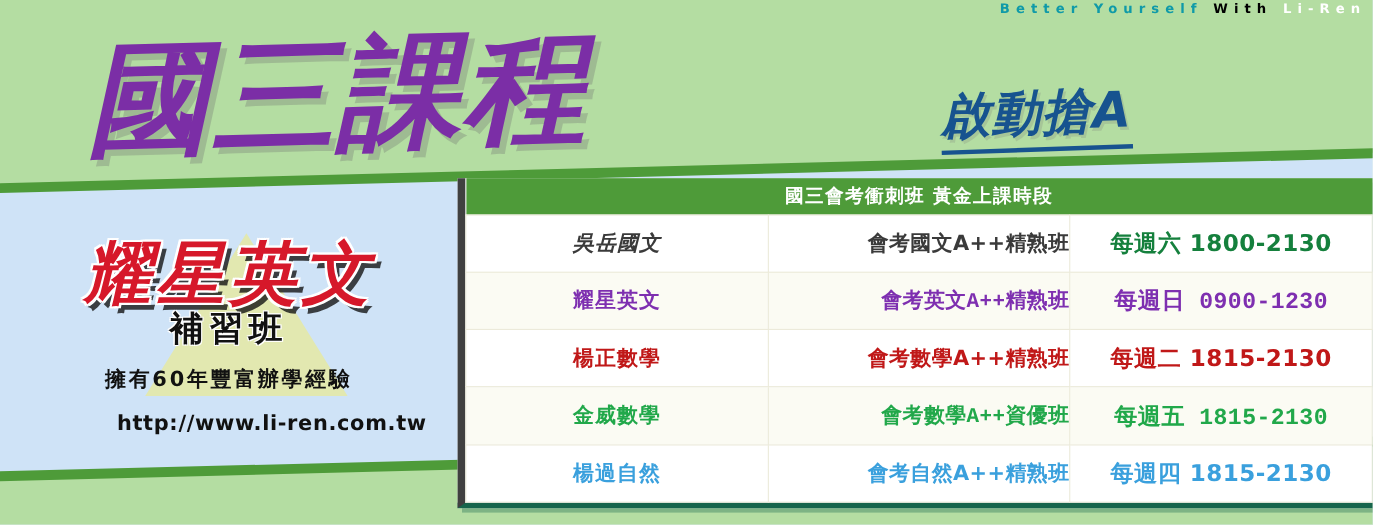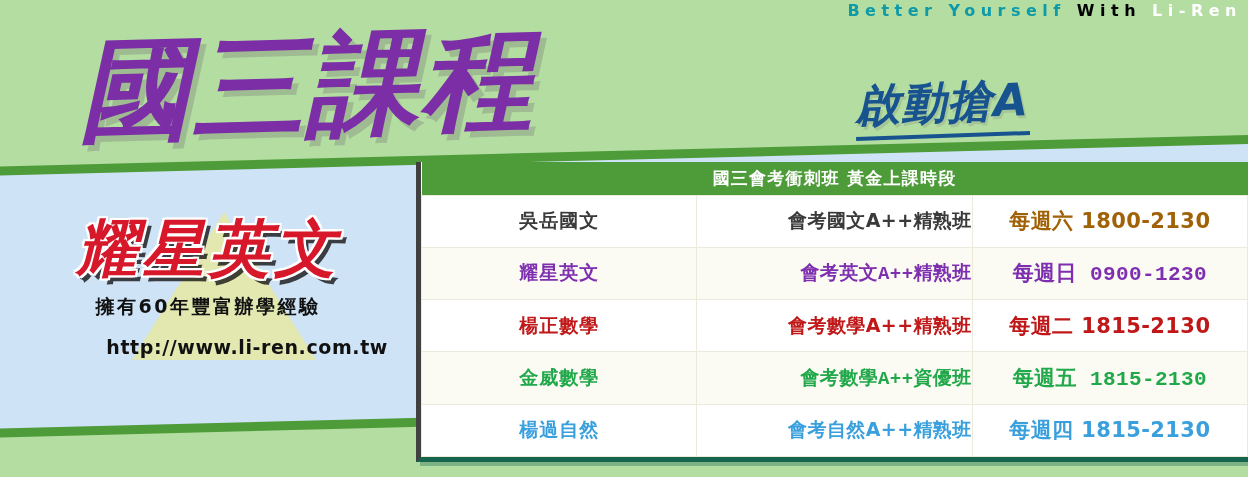--- a/index.html
+++ b/index.html
@@ -45,21 +45,21 @@
     position:absolute; left:132px; top:212px;
     width:0; height:0;
     border-left:92px solid transparent;
     border-right:92px solid transparent;
     border-bottom:148px solid #e2e8b0;
   }
 
   
   #tagline{
     position:absolute; right:6px; top:1px;
-    font-size:16px; font-weight:bold; letter-spacing:5.5px;
+    font-size:12px; font-weight:bold; letter-spacing:5.5px;
     white-space:nowrap; font-family:"DejaVu Sans","Liberation Sans",sans-serif;
   }
   #tagline .t1{ color:#0f9aa8; }
   #tagline .t2{ color:#000000; }
   #tagline .t3{ color:#ffffff; }
 
   
   #headline{
     position:absolute; left:78px; top:11px;
     font-size:112px; font-weight:bold; font-style:italic;
@@ -104,21 +104,21 @@
   }
   #logo-url{
     font-size:19px; font-weight:bold; color:#111; letter-spacing:.6px;
     margin-top:16px;
     text-align:right;
   }
 
   
   #table-wrap{
     position:absolute; left:416px; top:162px; width:832px; height:300px;
-    border-left:5px solid #404040;
+    border-left:7px solid #404040;
     border-bottom:5px solid #17654c;
     background:#fff;
     box-shadow:4px 4px 0 rgba(23,101,76,.35);
   }
   table{ width:100%; height:100%; border-collapse:collapse; table-layout:fixed; }
   th.hdr{
     background:#4e9b39; color:#fff; font-size:17px; font-weight:bold;
     letter-spacing:1.2px; height:33px; text-align:center; padding:0;
   }
   td{
@@ -147,36 +147,37 @@
     <span class="t1">Better Yourself</span>
     <span class="t2">With</span>
     <span class="t3">Li-Ren</span>
   </div>
 
   <div id="headline">國三課程</div>
   <div id="subhead">啟動搶A</div>
 
   <div id="logo">
     <div id="logo-main">耀星英文</div>
+    <div id="logo-sub">補習班</div>
     <div id="logo-exp">擁有60年豐富辦學經驗</div>
     <div id="logo-url">http://www.li-ren.com.tw</div>
   </div>
 
   <div id="table-wrap">
     <table>
       <thead>
         <tr>
           <th class="hdr" colspan="3">國三會考衝刺班  黃金上課時段</th>
         </tr>
       </thead>
       <tbody id="tbody">
           <tr>
-            <td class="c-name" style="color: rgb(58, 58, 58);">吳岳國文</td>
+            <td class="c-name" style="color: rgb(58, 58, 58); font-style: italic;">吳岳國文</td>
             <td class="c-course" style="color: rgb(58, 58, 58);">會考國文A++精熟班</td>
-            <td class="c-time" style="color: #a16207;">每週六 1800-2130</td>
+            <td class="c-time" style="color: #15803d;">每週六 1800-2130</td>
           </tr>
           <tr class="alt">
             <td class="c-name" style="color: rgb(126, 47, 176);">耀星英文</td>
             <td class="c-course" style="color: rgb(126, 47, 176);">會考英文A++精熟班</td>
             <td class="c-time" style="color: rgb(126, 47, 176);">每週日 0900-1230</td>
           </tr>
           <tr>
             <td class="c-name" style="color: rgb(192, 24, 24);">楊正數學</td>
             <td class="c-course" style="color: rgb(192, 24, 24);">會考數學A++精熟班</td>
             <td class="c-time" style="color: rgb(192, 24, 24);">每週二 1815-2130</td>

